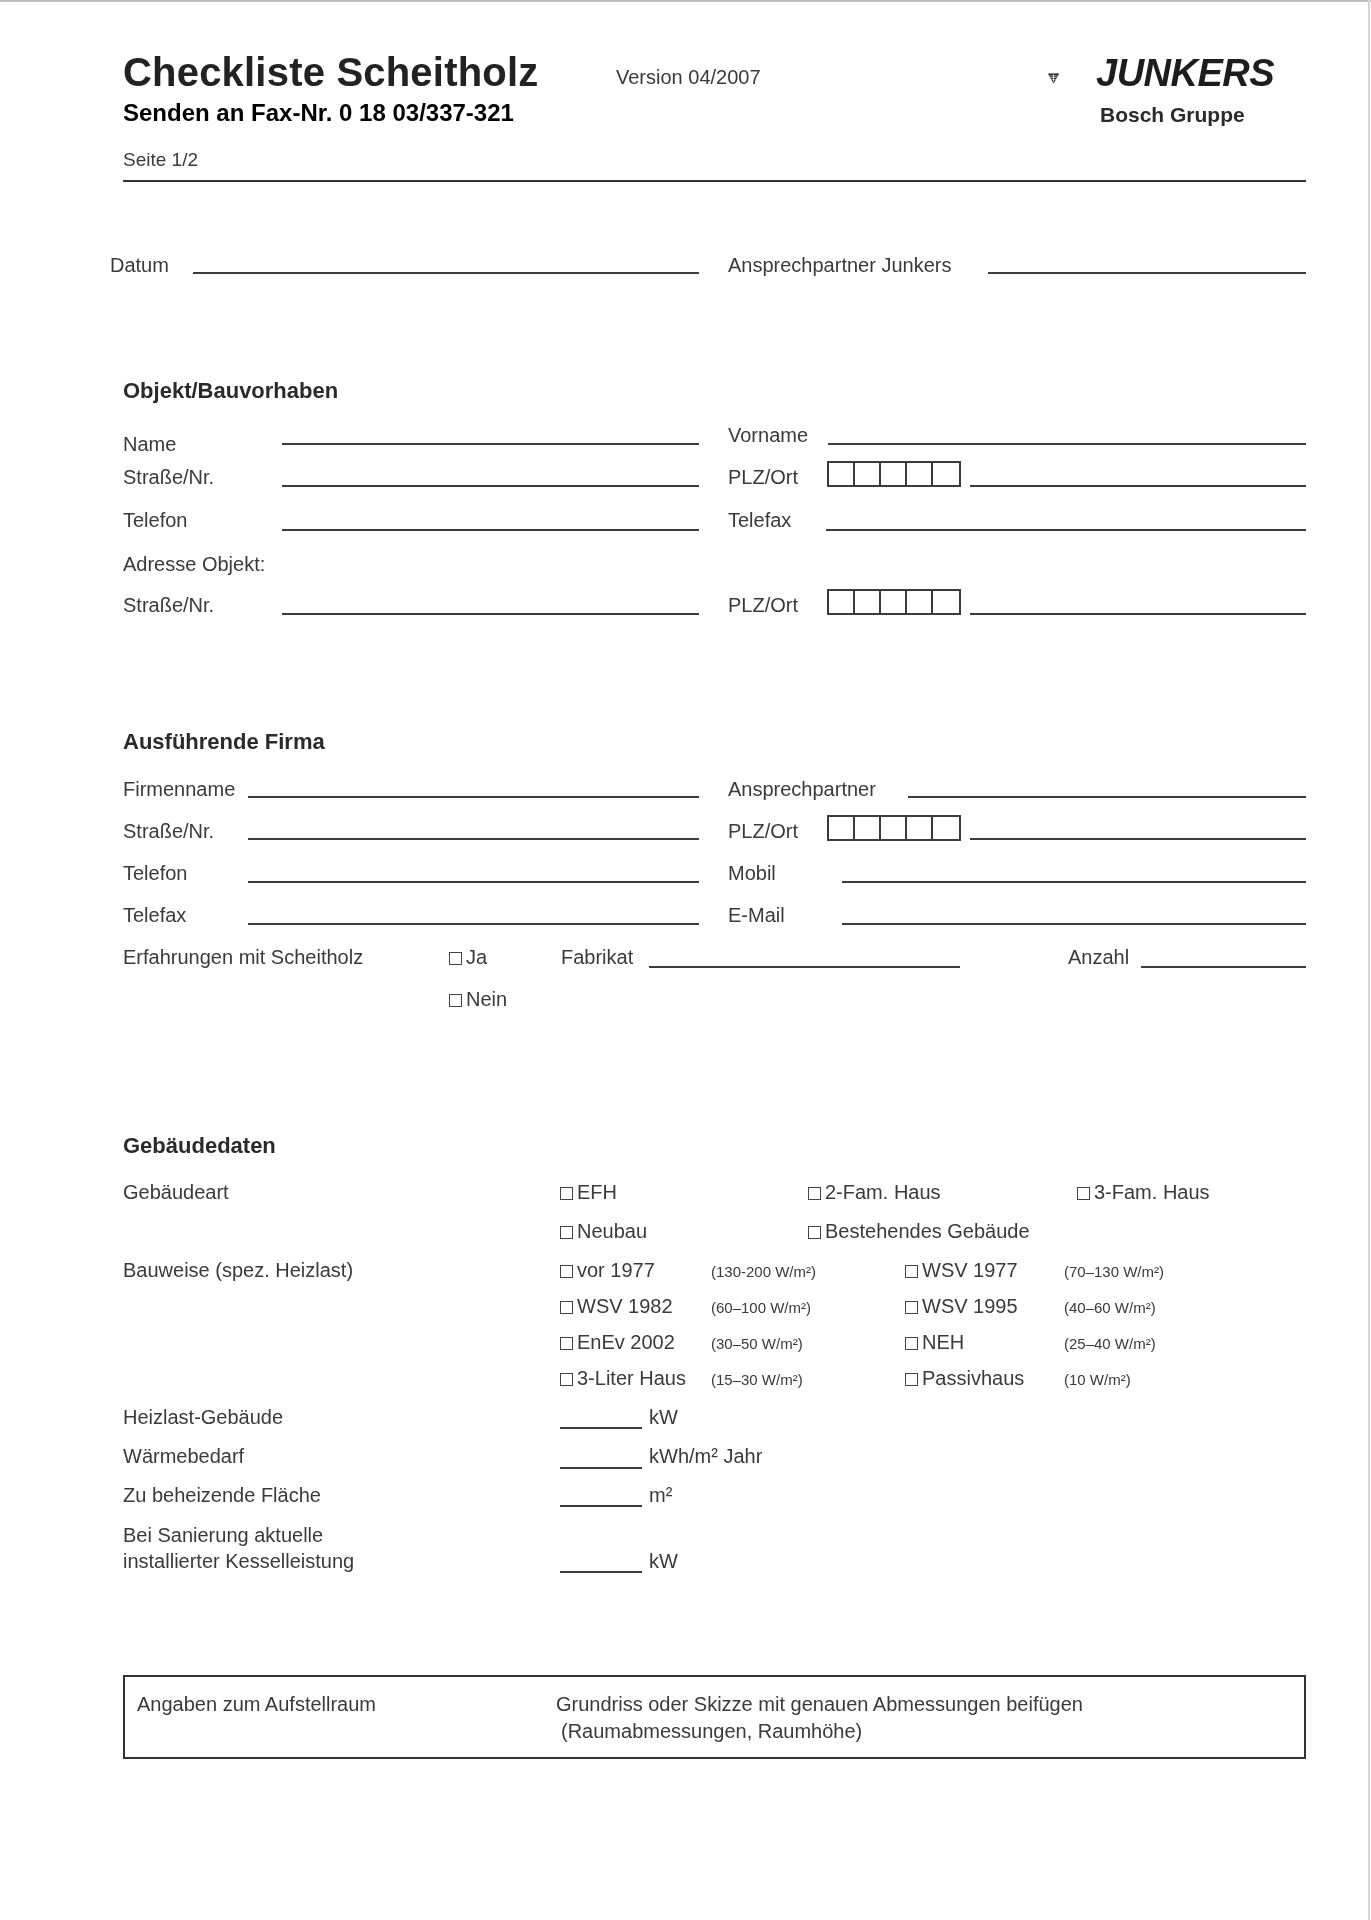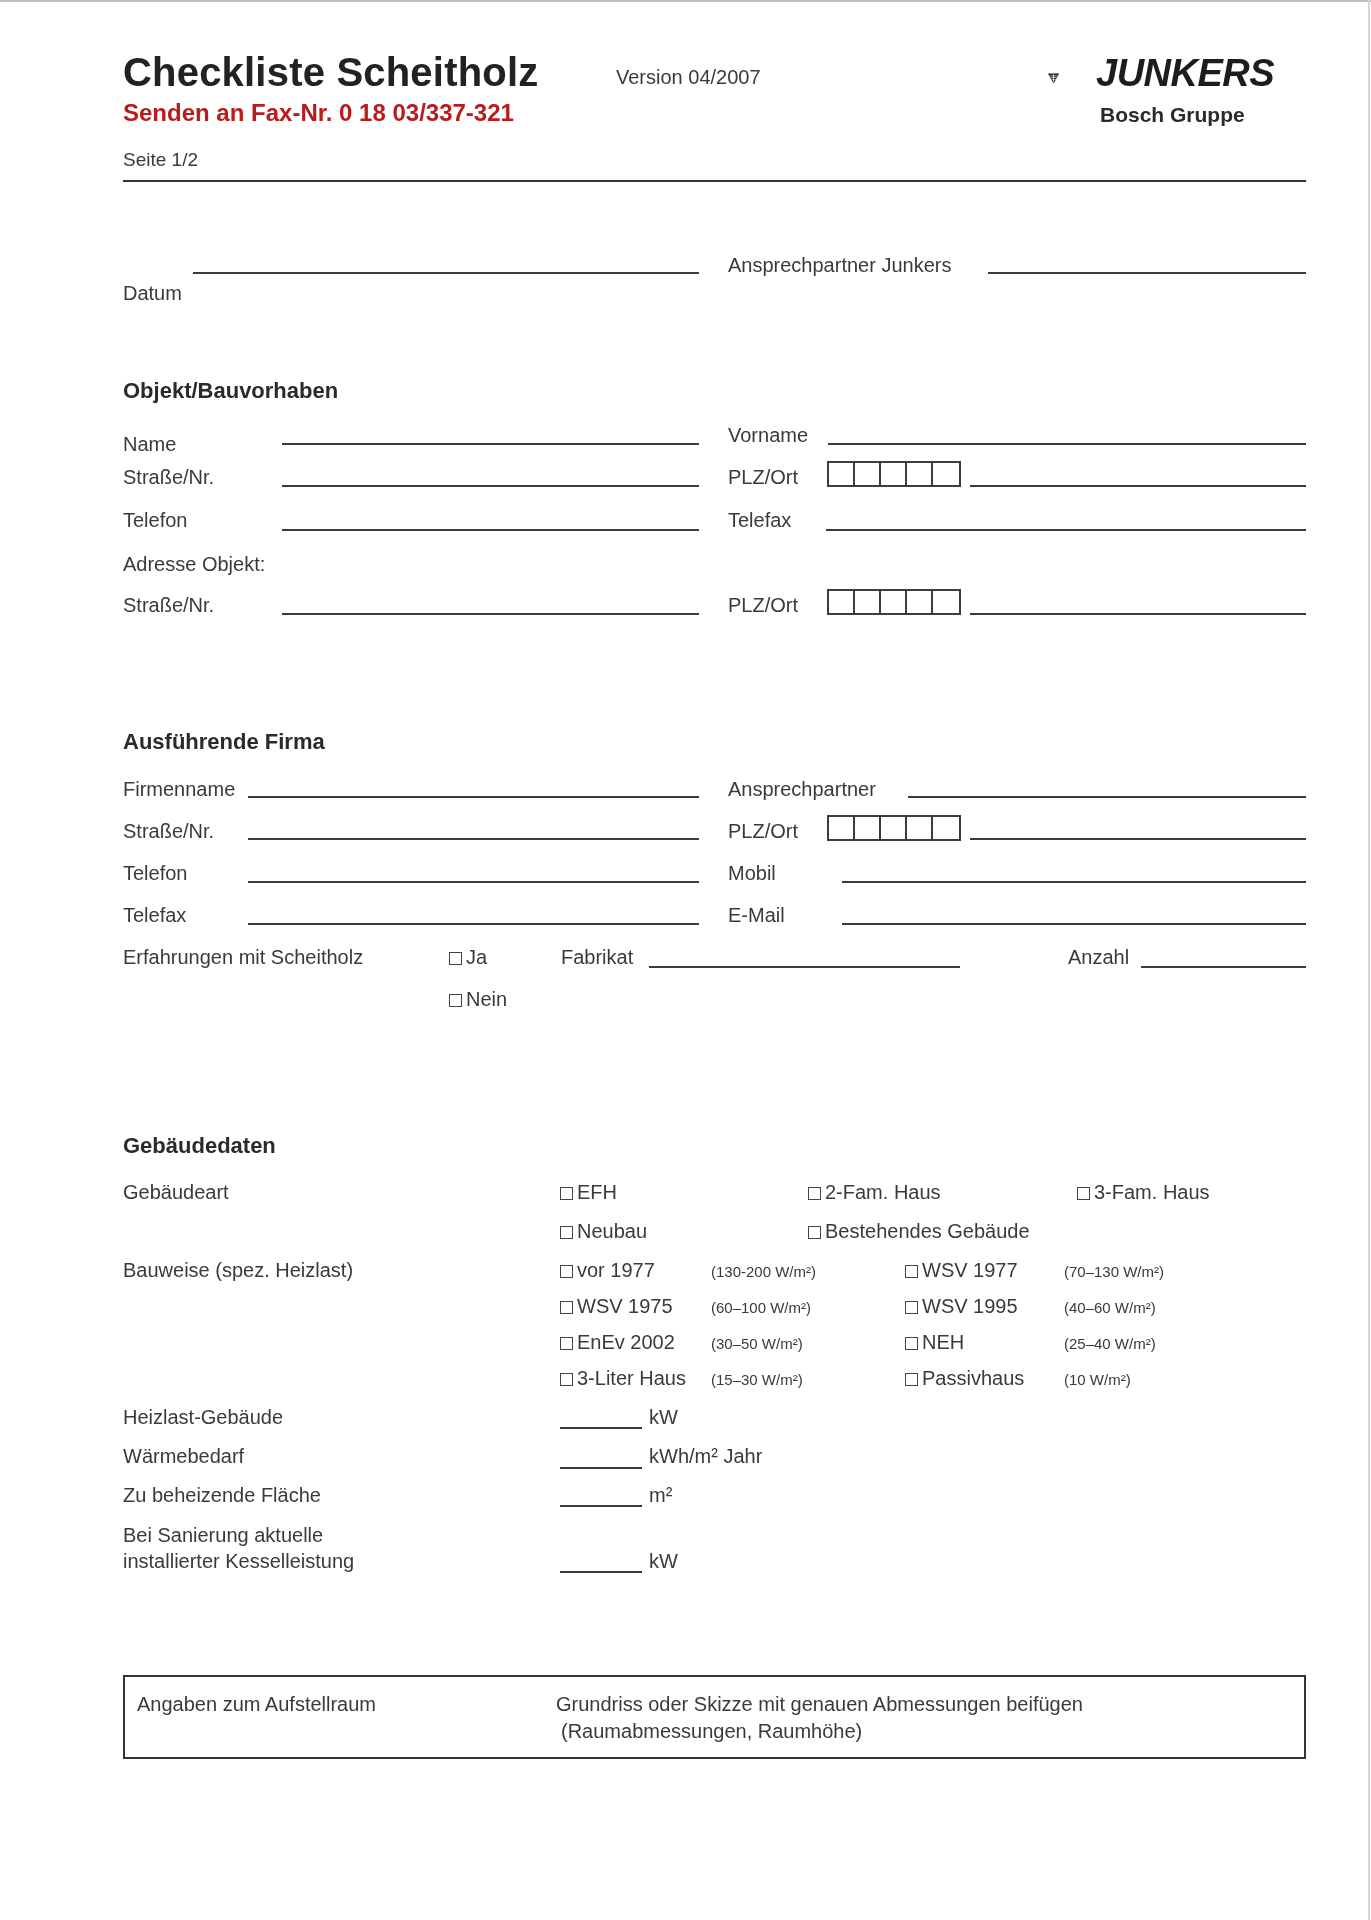--- a/index.html
+++ b/index.html
@@ -4,21 +4,21 @@
   <style>
     html, body { margin: 0; padding: 0; }
     body {
       width: 1371px; height: 1920px; background: #ffffff; position: relative; overflow: hidden;
       font-family: "Liberation Sans", sans-serif; color: #2e2e2e;
     }
     .page-edge-top { position: absolute; left: 0; top: 0; width: 1371px; height: 2px; background: #bdbdbd; }
     .page-edge-right { position: absolute; left: 1368px; top: 0; width: 2px; height: 1920px; background: #d6d6d6; }
     .abs { position: absolute; white-space: nowrap; }
     .title { font-size: 40px; font-weight: bold; color: #222; letter-spacing: 0.2px; }
-    .subtitle { font-size: 24px; font-weight: bold; color: #b91c1c; }
+    .subtitle { font-size: 24px; font-weight: bold; color: #000000; }
     .version { font-size: 20px; color: #3a3a3a; }
     .page-no { font-size: 19px; color: #3a3a3a; }
     .rule { position: absolute; height: 2px; background: #333; }
     .section { font-size: 22px; font-weight: bold; color: #2a2a2a; }
     .lbl { font-size: 20px; color: #3a3a3a; }
     .small { font-size: 15px; color: #3a3a3a; }
     .line { position: absolute; height: 0; border-top: 2px solid #3c3c3c; }
     .plz { position: absolute; display: flex; height: 26px; border: 2px solid #3c3c3c; box-sizing: border-box; }
     .plz span { width: 26px; height: 100%; border-right: 2px solid #3c3c3c; box-sizing: border-box; display: block; }
     .plz span:last-child { border-right: none; }
@@ -44,21 +44,21 @@
   <rect x="8" y="11" width="36" height="3" fill="#fff"></rect>
   <rect x="12" y="19" width="28" height="3" fill="#fff"></rect>
   <rect x="16" y="27" width="20" height="3" fill="#fff"></rect>
   <rect x="24" y="6" width="4" height="34" fill="#fff"></rect>
 </svg>
 <div class="logo-word">JUNKERS</div>
 <div class="logo-sub">Bosch Gruppe</div>
 
 <div class="rule" style="left:123px; top:180px; width:1183px;"></div>
 
-<div class="abs lbl" style="left:123px; top:254px;margin-top:28px;">Datum</div>
+<div class="abs lbl" style="left:110px; top:254px;">Datum</div>
 <div class="line" style="left:193px; top:272px; width:506px;"></div>
 <div class="abs lbl" style="left:728px; top:254px;">Ansprechpartner Junkers</div>
 <div class="line" style="left:988px; top:272px; width:318px;"></div>
 
 <div class="abs section" style="left:123px; top:378px;">Objekt/Bauvorhaben</div>
 
 <div class="abs lbl" style="left:123px; top:424px;margin-top:9px;">Name</div>
 <div class="line" style="left:282px; top:443px; width:417px;"></div>
 <div class="abs lbl" style="left:728px; top:424px;">Vorname</div>
 <div class="line" style="left:828px; top:443px; width:478px;"></div>
@@ -142,21 +142,21 @@
 <div class="abs lbl" style="left:560px; top:1220px;"><span class="cb"></span><span>Neubau</span></div>
 <div class="abs lbl" style="left:808px; top:1220px;"><span class="cb"></span><span>Bestehendes Gebäude</span></div>
 
 <div class="abs lbl" style="left:123px; top:1259px;">Bauweise (spez. Heizlast)</div>
 
 <div class="abs lbl" style="left:560px; top:1259px;"><span class="cb"></span><span>vor 1977</span></div>
 <div class="abs small" style="left:711px; top:1263px;">(130-200 W/m²)</div>
 <div class="abs lbl" style="left:905px; top:1259px;"><span class="cb"></span><span>WSV 1977</span></div>
 <div class="abs small" style="left:1064px; top:1263px;">(70–130 W/m²)</div>
 
-<div class="abs lbl" style="left:560px; top:1295px;"><span class="cb"></span><span>WSV 1975</span></div>
+<div class="abs lbl" style="left:560px; top:1295px;"><span class="cb"></span><span>WSV 1982</span></div>
 <div class="abs small" style="left:711px; top:1299px;">(60–100 W/m²)</div>
 <div class="abs lbl" style="left:905px; top:1295px;"><span class="cb"></span><span>WSV 1995</span></div>
 <div class="abs small" style="left:1064px; top:1299px;">(40–60 W/m²)</div>
 
 <div class="abs lbl" style="left:560px; top:1331px;"><span class="cb"></span><span>EnEv 2002</span></div>
 <div class="abs small" style="left:711px; top:1335px;">(30–50 W/m²)</div>
 <div class="abs lbl" style="left:905px; top:1331px;text-align:center;"><span class="cb"></span><span>NEH</span></div>
 <div class="abs small" style="left:1064px; top:1335px;">(25–40 W/m²)</div>
 
 <div class="abs lbl" style="left:560px; top:1367px;"><span class="cb"></span><span>3-Liter Haus</span></div>

